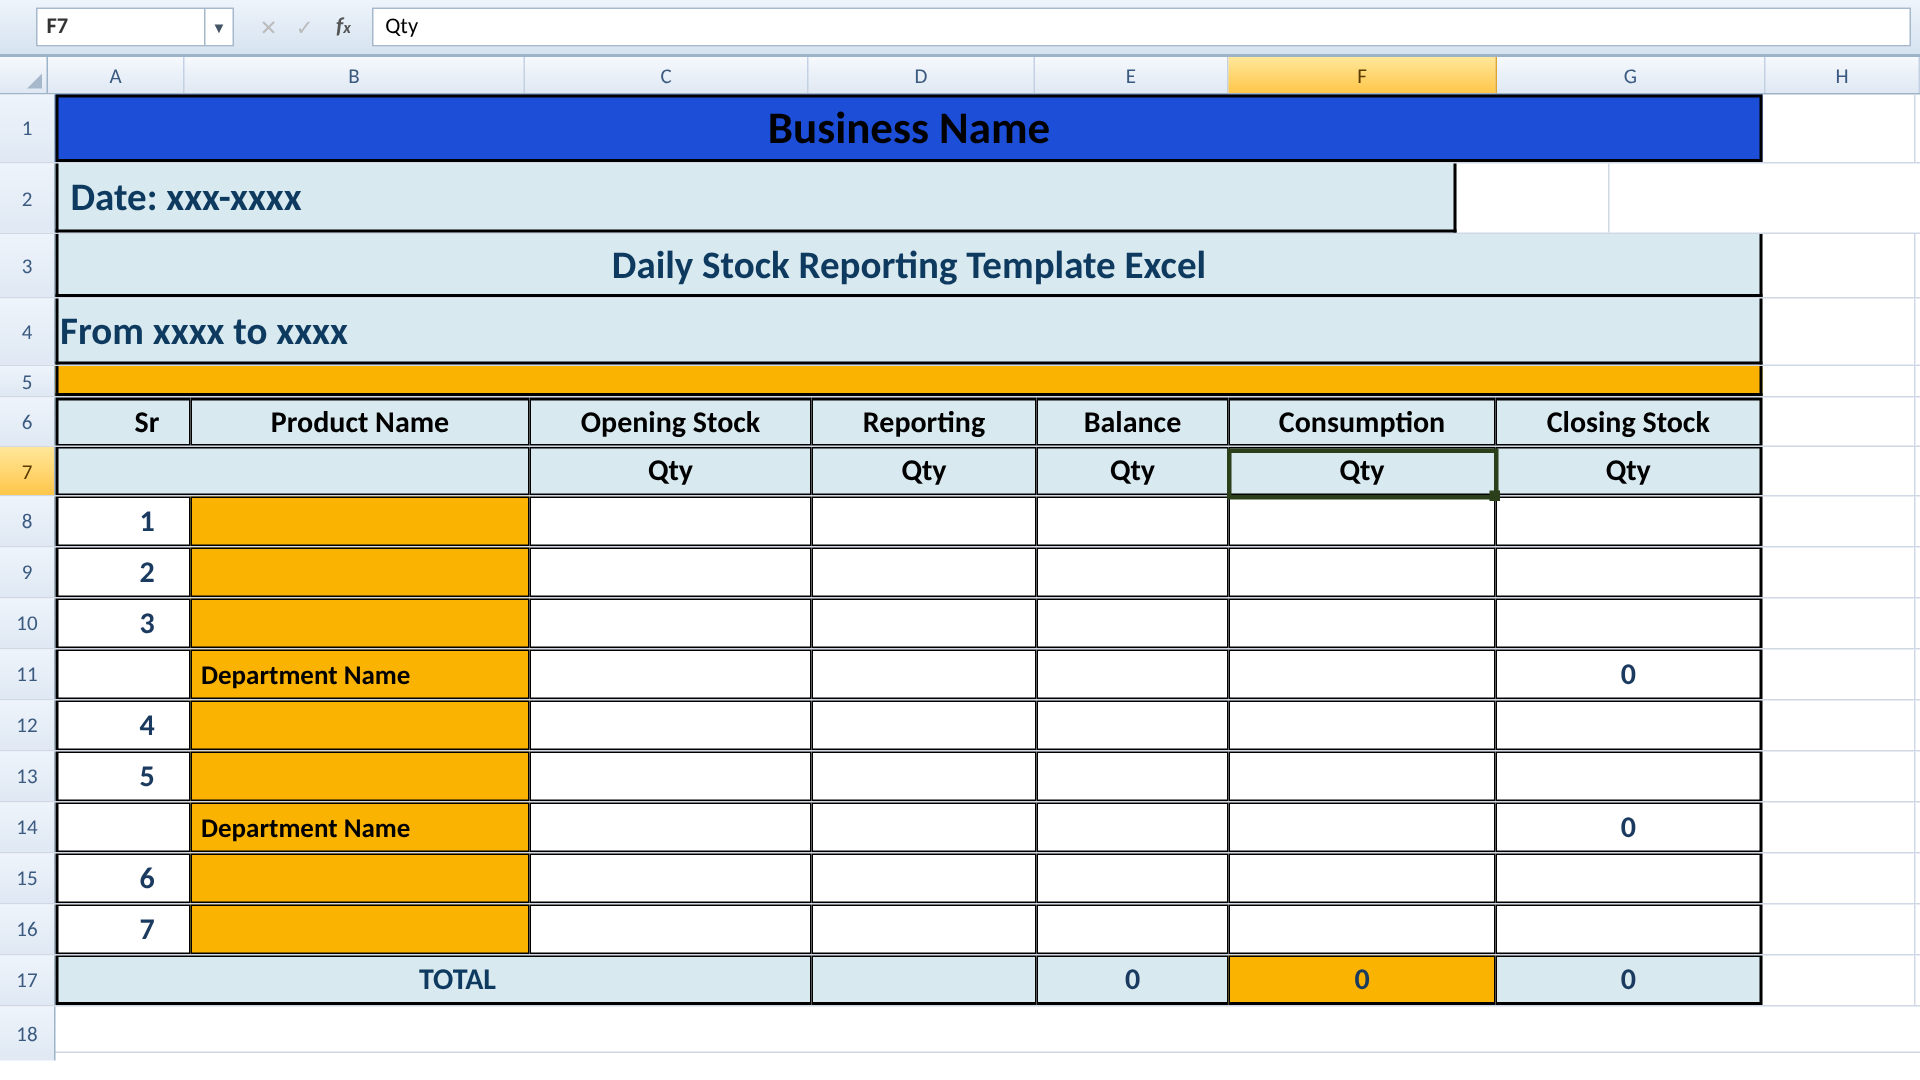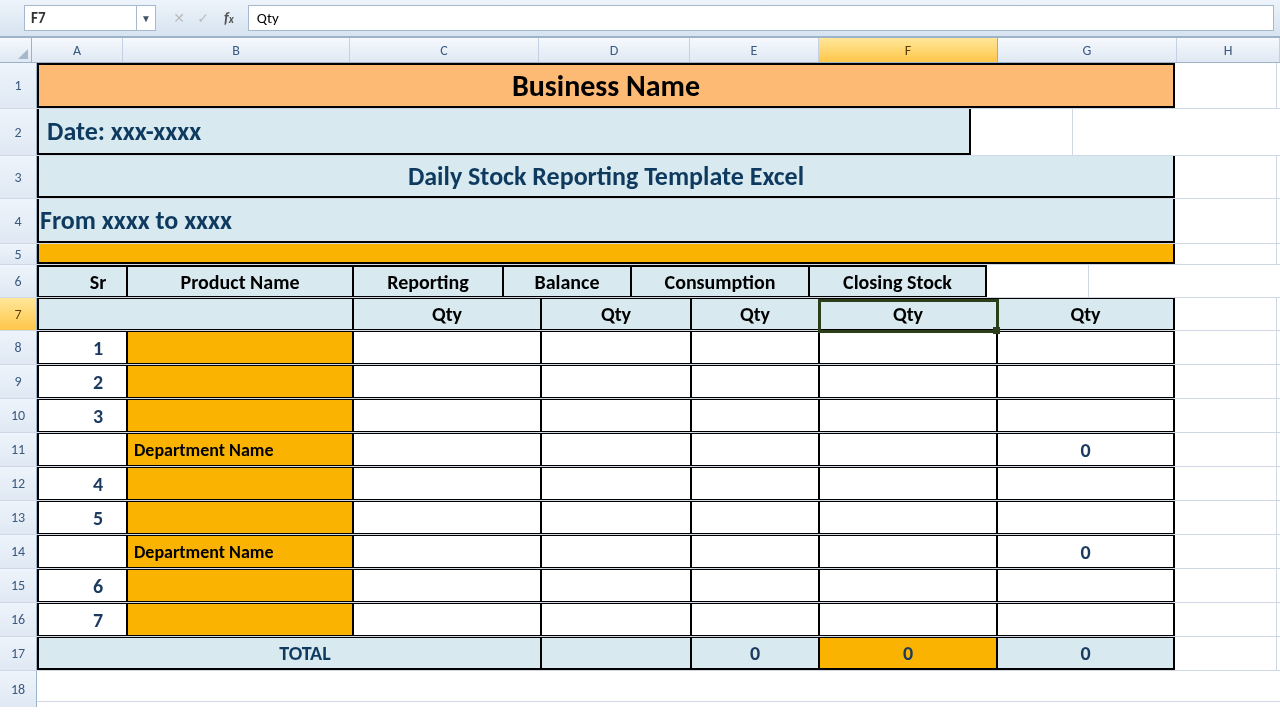--- a/index.html
+++ b/index.html
@@ -28,21 +28,21 @@
 
   
   .wA{width:90px;} .wB{width:226px;} .wC{width:188px;} .wD{width:150px;}
   .wE{width:128px;} .wF{width:178px;} .wG{width:178px;} .wH{width:102px;}
 
   
   .h1{height:45px;} .h2{height:46px;} .h3{height:42px;} .h4{height:44px;}
   .h5{height:20px;} .h6{height:32px;} .h7{height:32px;}
   .h8,.h9,.h10,.h11,.h12,.h13,.h14,.h15,.h16,.h17{height:33px;}
   .h18{height:30px;flex-direction:column;}
-  .titleRow{background:#fdba74;color:#000;font-weight:bold;font-size:30px;justify-content:center;border:2px solid #000;}
+  .titleRow{background:#1d4ed8;color:#000;font-weight:bold;font-size:30px;justify-content:center;border:2px solid #000;}
   .dateRow{background:#d8e9ef;color:#0e3a5f;font-weight:bold;font-size:26px;border:2px solid #000;border-top:none;padding-left:8px;}
   .subTitle{background:#d8e9ef;color:#0e3a5f;font-weight:bold;font-size:26px;justify-content:center;border:2px solid #000;border-top:none;}
   .rangeRow{background:#d8e9ef;color:#0e3a5f;font-weight:bold;font-size:26px;border:2px solid #000;border-top:none;padding-left:1px;}
   .spacerRow{background:#fab301;border:2px solid #000;border-top:none;}
 
   .hdrcell{background:#d8e9ef;font-weight:bold;font-size:20px;justify-content:center;border:1px solid #000;}
   .subhdr{background:#d8e9ef;font-weight:bold;font-size:20px;justify-content:center;border:1px solid #000;}
   .datacell{border:1px solid #000;background:#fff;}
   .srcell{border:1px solid #000;background:#fff;font-weight:bold;font-size:20px;color:#1b3a5f;justify-content:center;}
   .prodcell{border:1px solid #000;background:#fab301;font-weight:bold;font-size:18px;padding-left:6px;}
@@ -121,20 +121,21 @@
     <div class="row h5">
       <div class="rowhdr">5</div>
       <div class="cell spacerRow" style="width:1138px;"></div>
       <div class="cell wH"></div>
     </div>
 
     <div class="row h6">
       <div class="rowhdr">6</div>
       <div class="cell hdrcell wA bl2 bt2">Sr</div>
       <div class="cell hdrcell wB bt2">Product Name</div>
+      <div class="cell hdrcell wC bt2">Opening Stock</div>
       <div class="cell hdrcell wD bt2">Reporting</div>
       <div class="cell hdrcell wE bt2">Balance</div>
       <div class="cell hdrcell wF bt2">Consumption</div>
       <div class="cell hdrcell wG bt2 br2">Closing Stock</div>
       <div class="cell wH"></div>
     </div>
 
     <div class="row h7">
       <div class="rowhdr active">7</div>
       <div class="cell subhdr bl2" style="width:316px;background:#d8e9ef;"></div>

